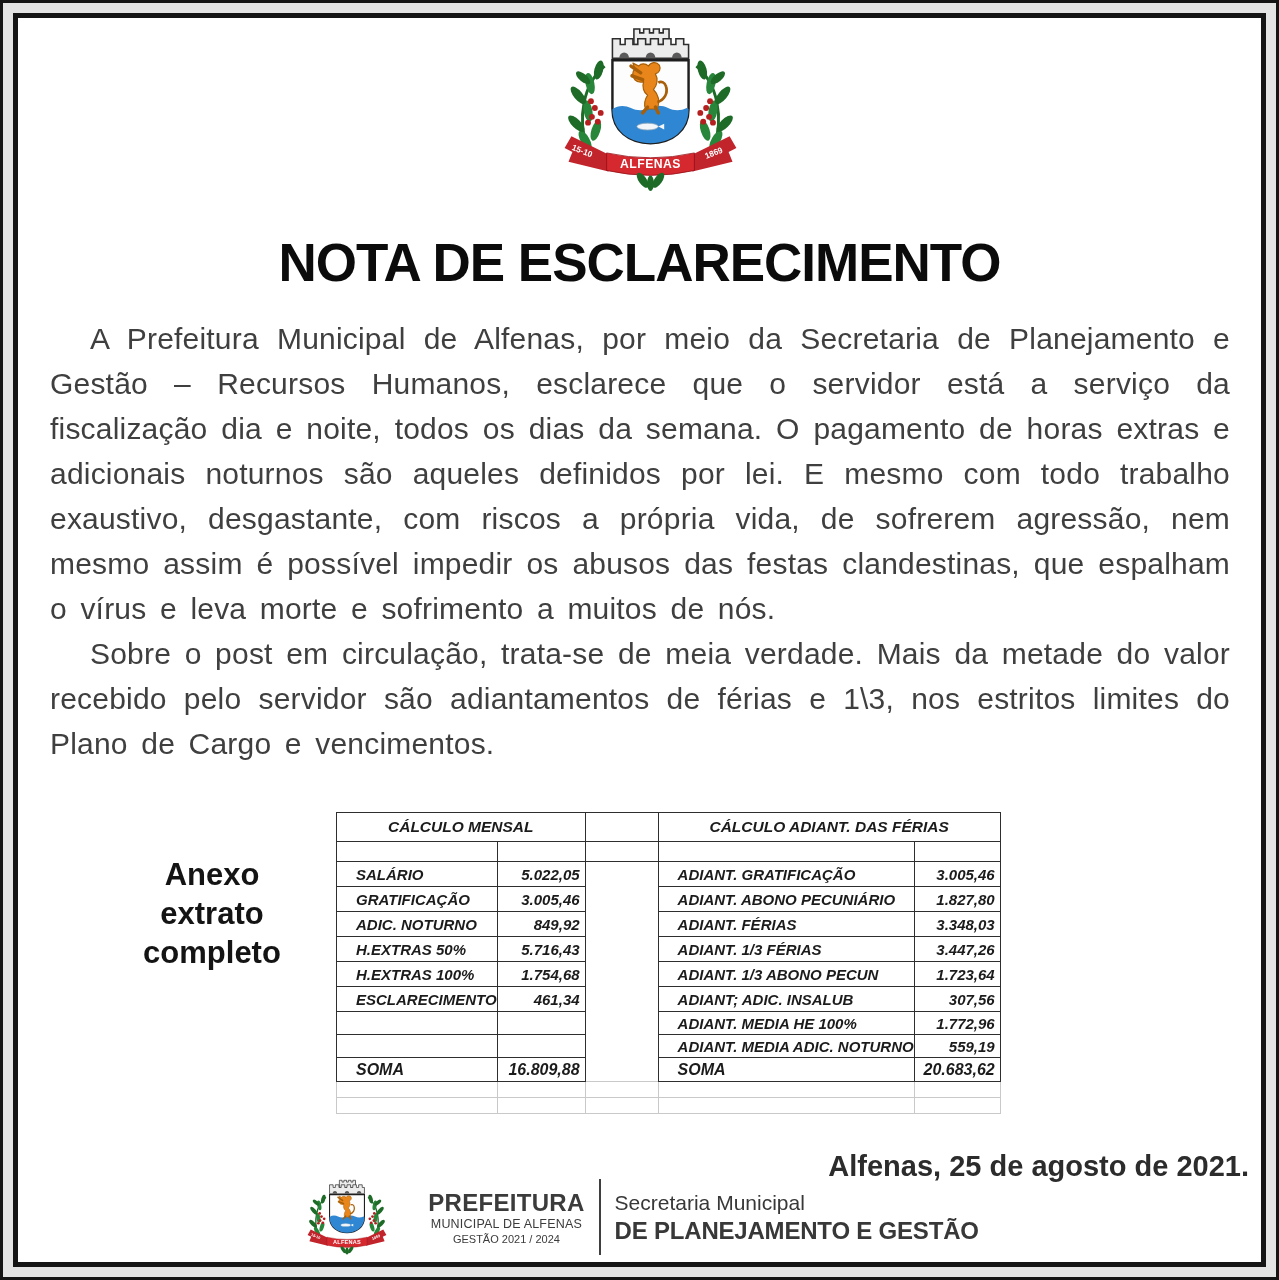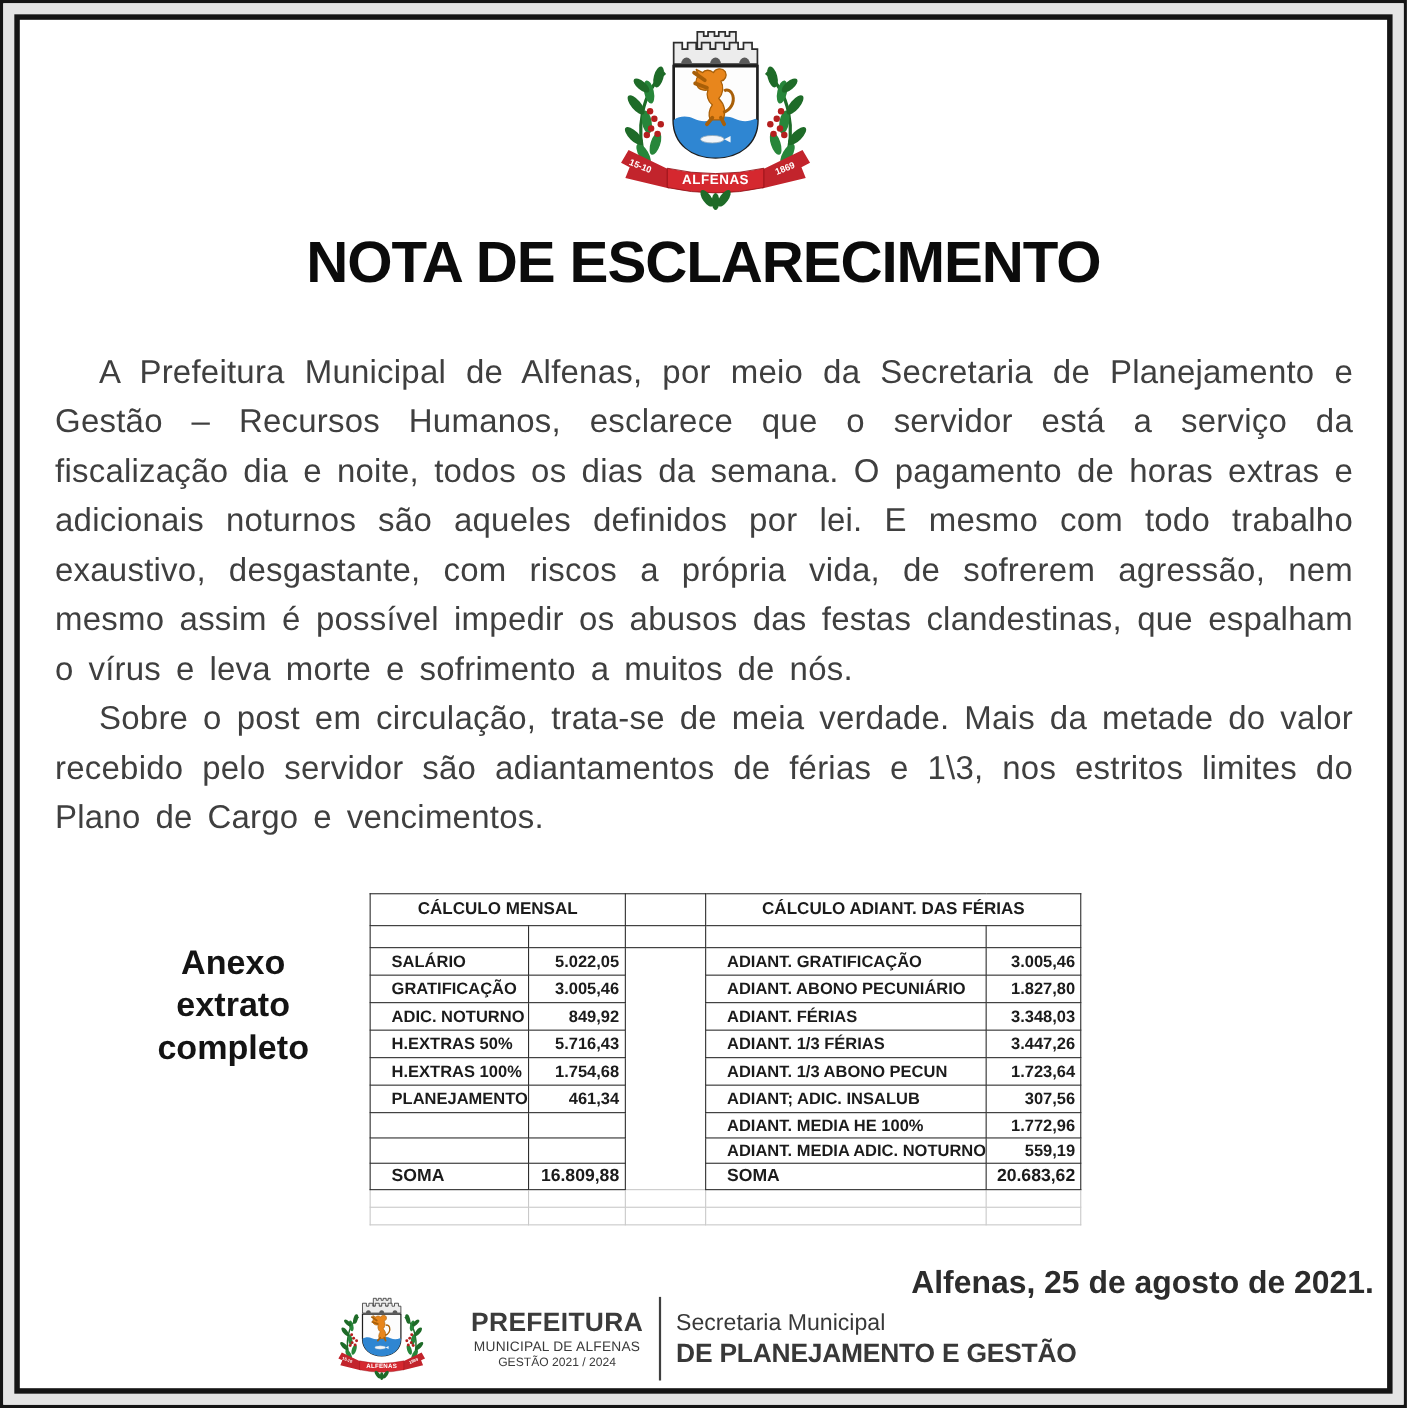--- a/index.html
+++ b/index.html
@@ -14,21 +14,21 @@
   .frame-outer { position:absolute; inset:0; border:3px solid #151515; pointer-events:none; }
   .frame-mid   { position:absolute; inset:3px; border:10px solid #e4e4e4; pointer-events:none; }
   .frame-inner { position:absolute; inset:13px; border:5px solid #151515; pointer-events:none; }
 
   
   .crest-main   { position:absolute; left:548px; top:24px; width:205px; height:170px; }
   .crest-footer { width:94px; height:78px; flex:0 0 auto; }
 
   
   .doc-title {
-    position:absolute; top:208px; left:0; width:100%;
+    position:absolute; top:232px; left:0; width:100%;
     text-align:center; font-size:53px; font-weight:800;
     letter-spacing:-1px; color:#0b0b0b;
   }
 
   
   .doc-body {
     position:absolute; top:316px; left:50px; width:1180px;
     color:#3f3f3f; font-size:30px; line-height:45px;
     text-align:justify; letter-spacing:0.2px; word-spacing:5px;
   }
@@ -45,21 +45,21 @@
   .sheet { position:absolute; left:336px; top:812px; }
   .calc-table { border-collapse:collapse; table-layout:fixed; color:#1b1b1b; }
   .calc-table td, .calc-table th { overflow:hidden; white-space:nowrap; font-weight:700; }
   .r-hdr   { height:29px; }
   .r-sub   { height:20px; }
   .r-data  { height:25px; }
   .r-short { height:23px; }
   .r-soma  { height:24px;margin-top:36px; }
   .r-sp    { height:16px; }
   .r-total { height:32px; }
-  .b  { border:1.6px solid #2e2e2e; }
+  .b  { border:1.6px solid #2e2e2e;font-style:italic; }
   .lg { border:1px solid #c9c9c9; }
   th.section { font-size:15.5px; text-align:center; }
   td.lab { font-size:15px; text-align:left;  padding-left:19px; }
   td.num { font-size:15px; text-align:right; padding-right:5px; }
   tr.r-soma td { font-size:16px; }
   td.tlab {
     border:3px solid #0f0f0f; border-right:none;
     font-size:16.5px; padding-left:8px; text-align:left;
   }
   td.tnum {
@@ -221,21 +221,21 @@
       <td class="b num">3.447,26</td>
     </tr>
     <tr class="r-data">
       <td class="b lab">H.EXTRAS 100%</td>
       <td class="b num">1.754,68</td>
       <td></td>
       <td class="b lab">ADIANT. 1/3 ABONO PECUN</td>
       <td class="b num">1.723,64</td>
     </tr>
     <tr class="r-data">
-      <td class="b lab">PLANEJAMENTO</td>
+      <td class="b lab">ESCLARECIMENTO</td>
       <td class="b num">461,34</td>
       <td></td>
       <td class="b lab">ADIANT; ADIC. INSALUB</td>
       <td class="b num">307,56</td>
     </tr>
     <tr class="r-short">
       <td class="b lab"></td>
       <td class="b num"></td>
       <td></td>
       <td class="b lab">ADIANT. MEDIA HE 100%</td>

